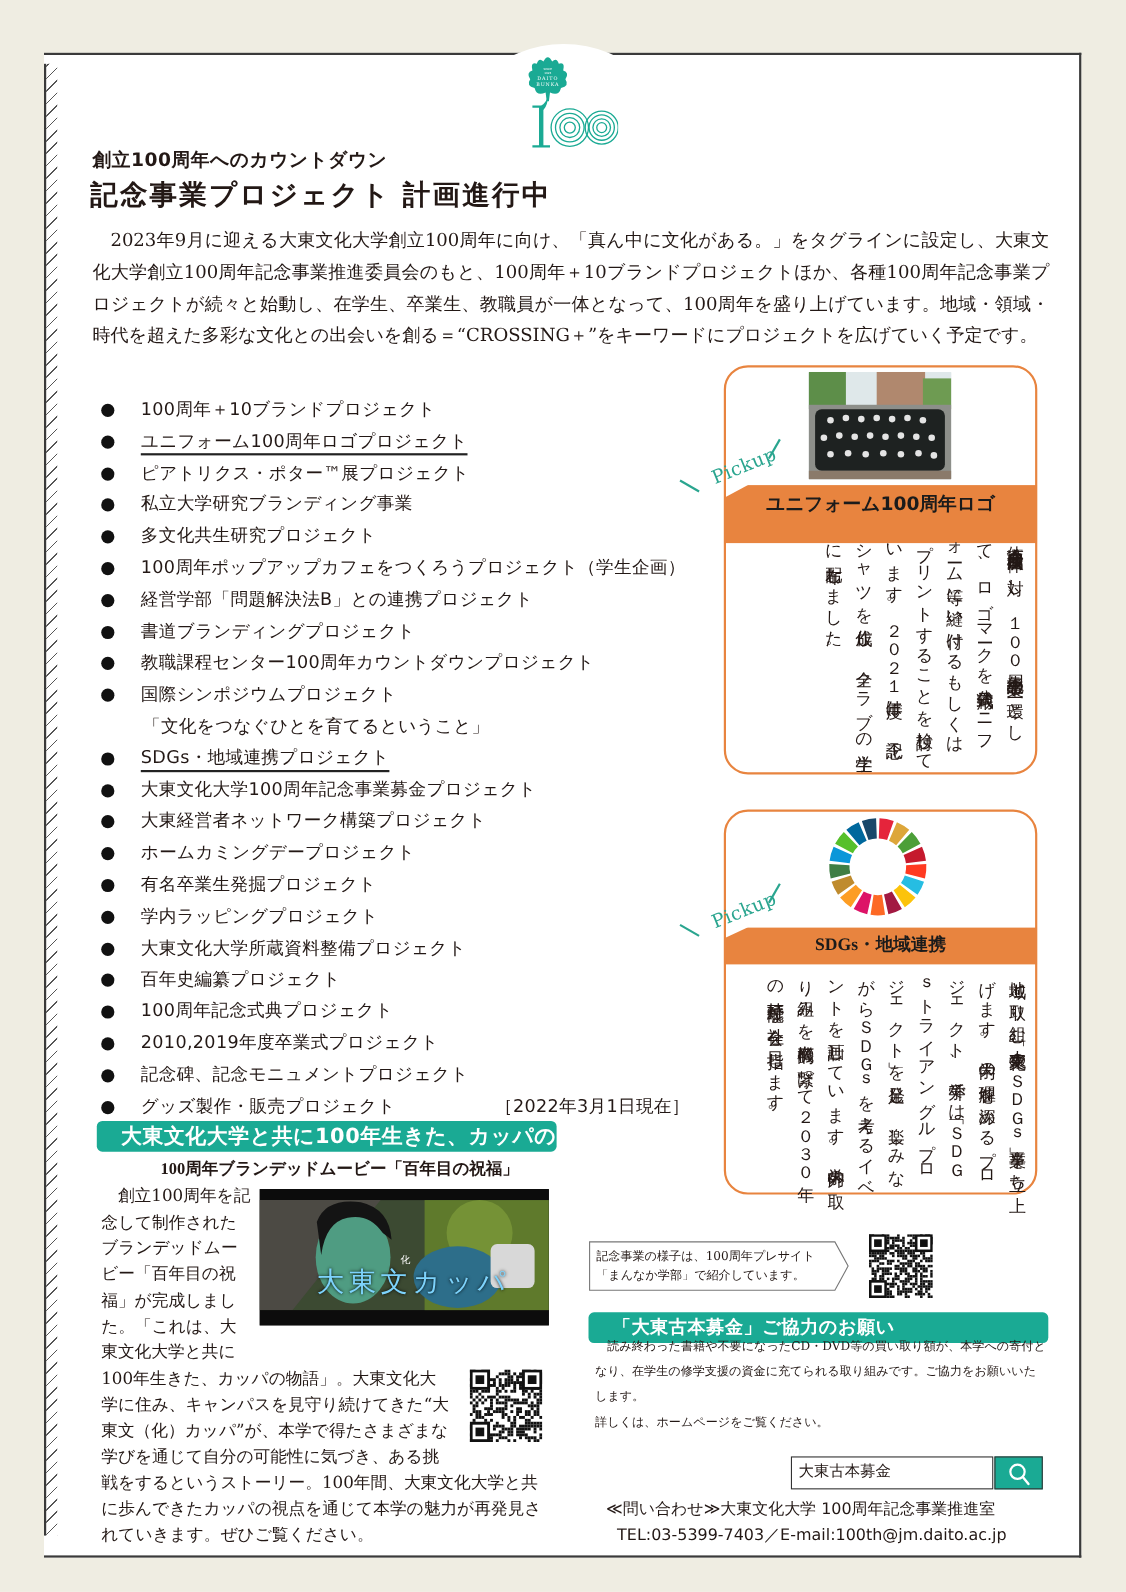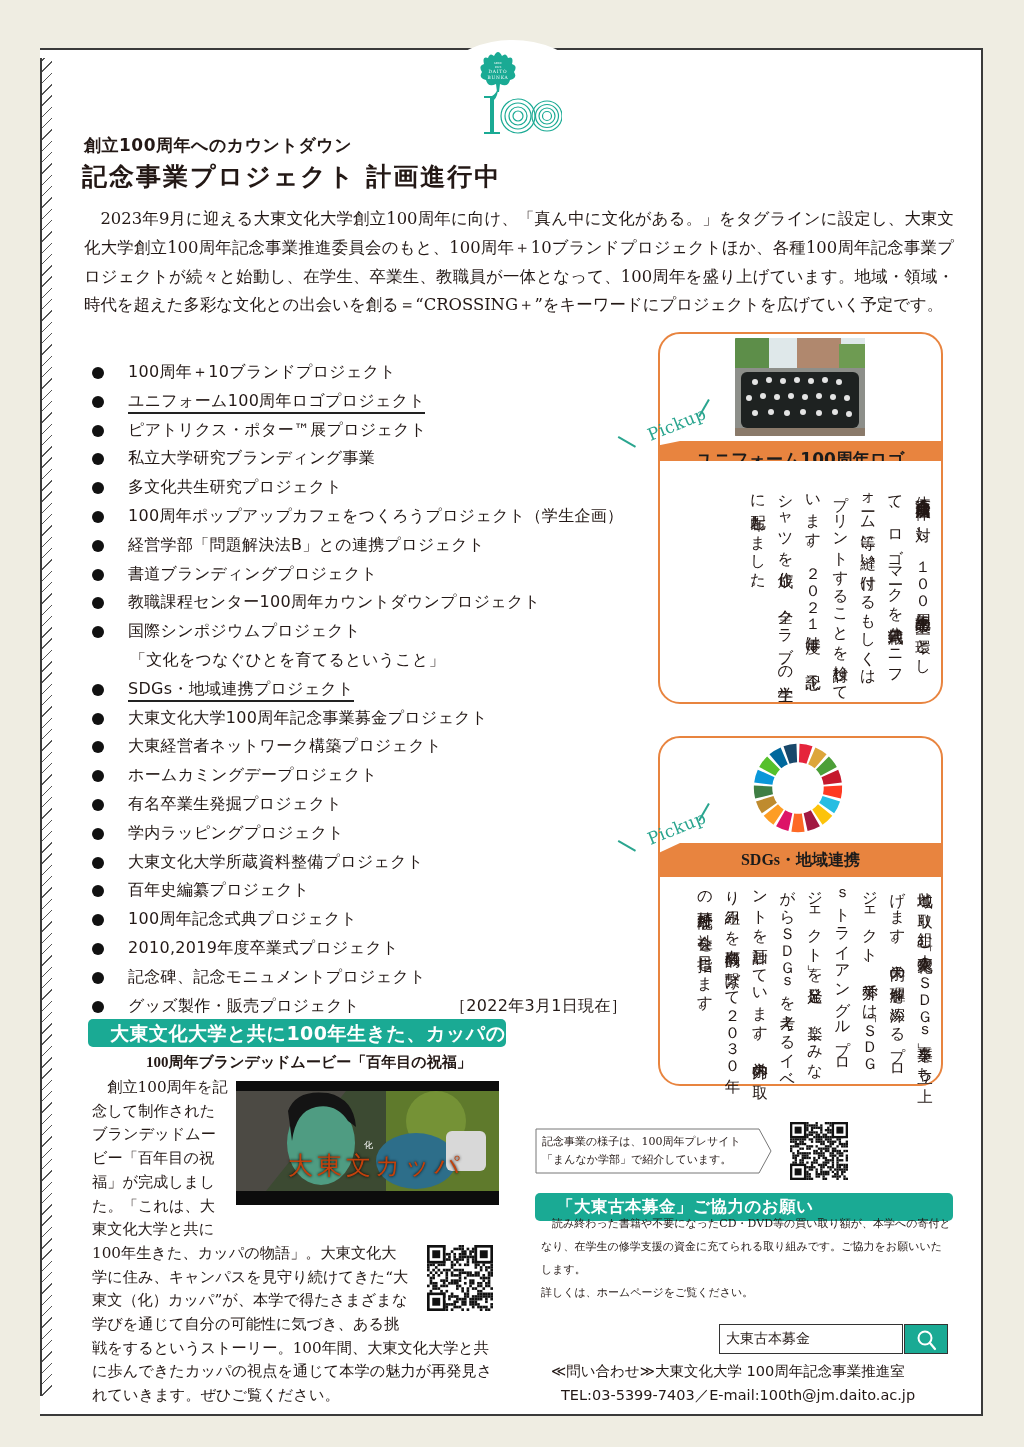--- a/index.html
+++ b/index.html
@@ -45,21 +45,21 @@
   .card-band { position: absolute; background: #e8843f; color: #1b1b1b; font-weight: bold; text-align: center; }
   .pickup { position: absolute; color: #2aa58f; font-family: "DejaVu Serif", "Liberation Serif", serif; font-size: 17px; transform: rotate(-22deg); letter-spacing: 0.5px; }
   .slash { position: absolute; width: 1.5px; background: #2aa58f; }
   .vtext {
     position: absolute; writing-mode: vertical-rl; font-family: "DejaVu Serif", "Liberation Serif", serif;
     font-size: 15.5px; line-height: 27.5px; letter-spacing: 1.2px; text-orientation: upright;
   }
 
   #uniform-card { left: 658px; top: 332px; width: 285px; height: 372px; }
   #uniform-photo { left: 735px; top: 338px; width: 130px; height: 98px; overflow: hidden; border-radius: 1px; }
-  #uniform-band { left: 658px; top: 441px; width: 285px; height: 20px; line-height: 36px; font-size: 17px; }
+  #uniform-band { left: 658px; top: 441px; width: 285px; height: 53px; line-height: 36px; font-size: 17px; }
   #uniform-text { left: 676px; top: 484px; height: 210px; width: 260px; }
 
   #sdgs-card { left: 658px; top: 736px; width: 285px; height: 350px; }
   #sdgs-wheel { left: 752px; top: 742px; width: 92px; height: 92px; }
   #sdgs-band { left: 658px; top: 843px; width: 285px; height: 34px; line-height: 34px; font-size: 16px; }
   #sdgs-text { left: 672px; top: 880px; height: 200px; width: 266px; }
 
   
   .teal-head { position: absolute; background: #1aaa94; color: #fff; font-weight: bold; border-radius: 5px; }
   #kappa-head { left: 88px; top: 1019px; width: 418px; height: 28px; line-height: 28px; font-size: 19px; padding-left: 22px; letter-spacing: 0.5px; }
@@ -220,21 +220,21 @@
     <rect width="263" height="124" fill="#0c0c0c"></rect>
     <rect x="0" y="10" width="263" height="100" fill="#3c4a32"></rect>
     <rect x="150" y="10" width="113" height="100" fill="#5f7a2c"></rect>
     <circle cx="200" cy="40" r="30" fill="#7f9c3a" opacity="0.7"></circle>
     <polygon points="0,10 110,10 30,110 0,110" fill="#4c4a44"></polygon>
     <ellipse cx="85" cy="62" rx="34" ry="42" fill="#4f9c82"></ellipse>
     <path d="M52 30 Q60 8 92 12 Q118 18 120 46 L112 40 Q100 22 80 26 Q60 30 56 60 Z" fill="#141414"></path>
     <ellipse cx="180" cy="80" rx="40" ry="28" fill="#2d6e8a"></ellipse>
     <rect x="210" y="50" width="40" height="40" rx="6" fill="#d8d8d8"></rect>
   </svg>
-  <div class="pos" style="left:52px;top:68px;color:#c2410c;font-family:Liberation Mono, monospace;font-size:25px;letter-spacing:4px;text-shadow:0 0 3px #000;">大東文カッパ</div>
+  <div class="pos" style="left:52px;top:68px;color:#7dd3fc;font-family:Liberation Mono, monospace;font-size:25px;letter-spacing:4px;text-shadow:0 0 3px #000;">大東文カッパ</div>
   <div class="pos" style="left:128px;top:58px;color:#fff;font-family:'DejaVu Serif',serif;font-size:9px;">化</div>
 </div>
 <div id="kappa-body" class="pos">
   <div style="padding-left:1em">創立100周年を記</div>
   <div>念して制作された</div>
   <div>ブランデッドムー</div>
   <div>ビー「百年目の祝</div>
   <div>福」が完成しまし</div>
   <div>た。「これは、大</div>
   <div>東文化大学と共に</div>

